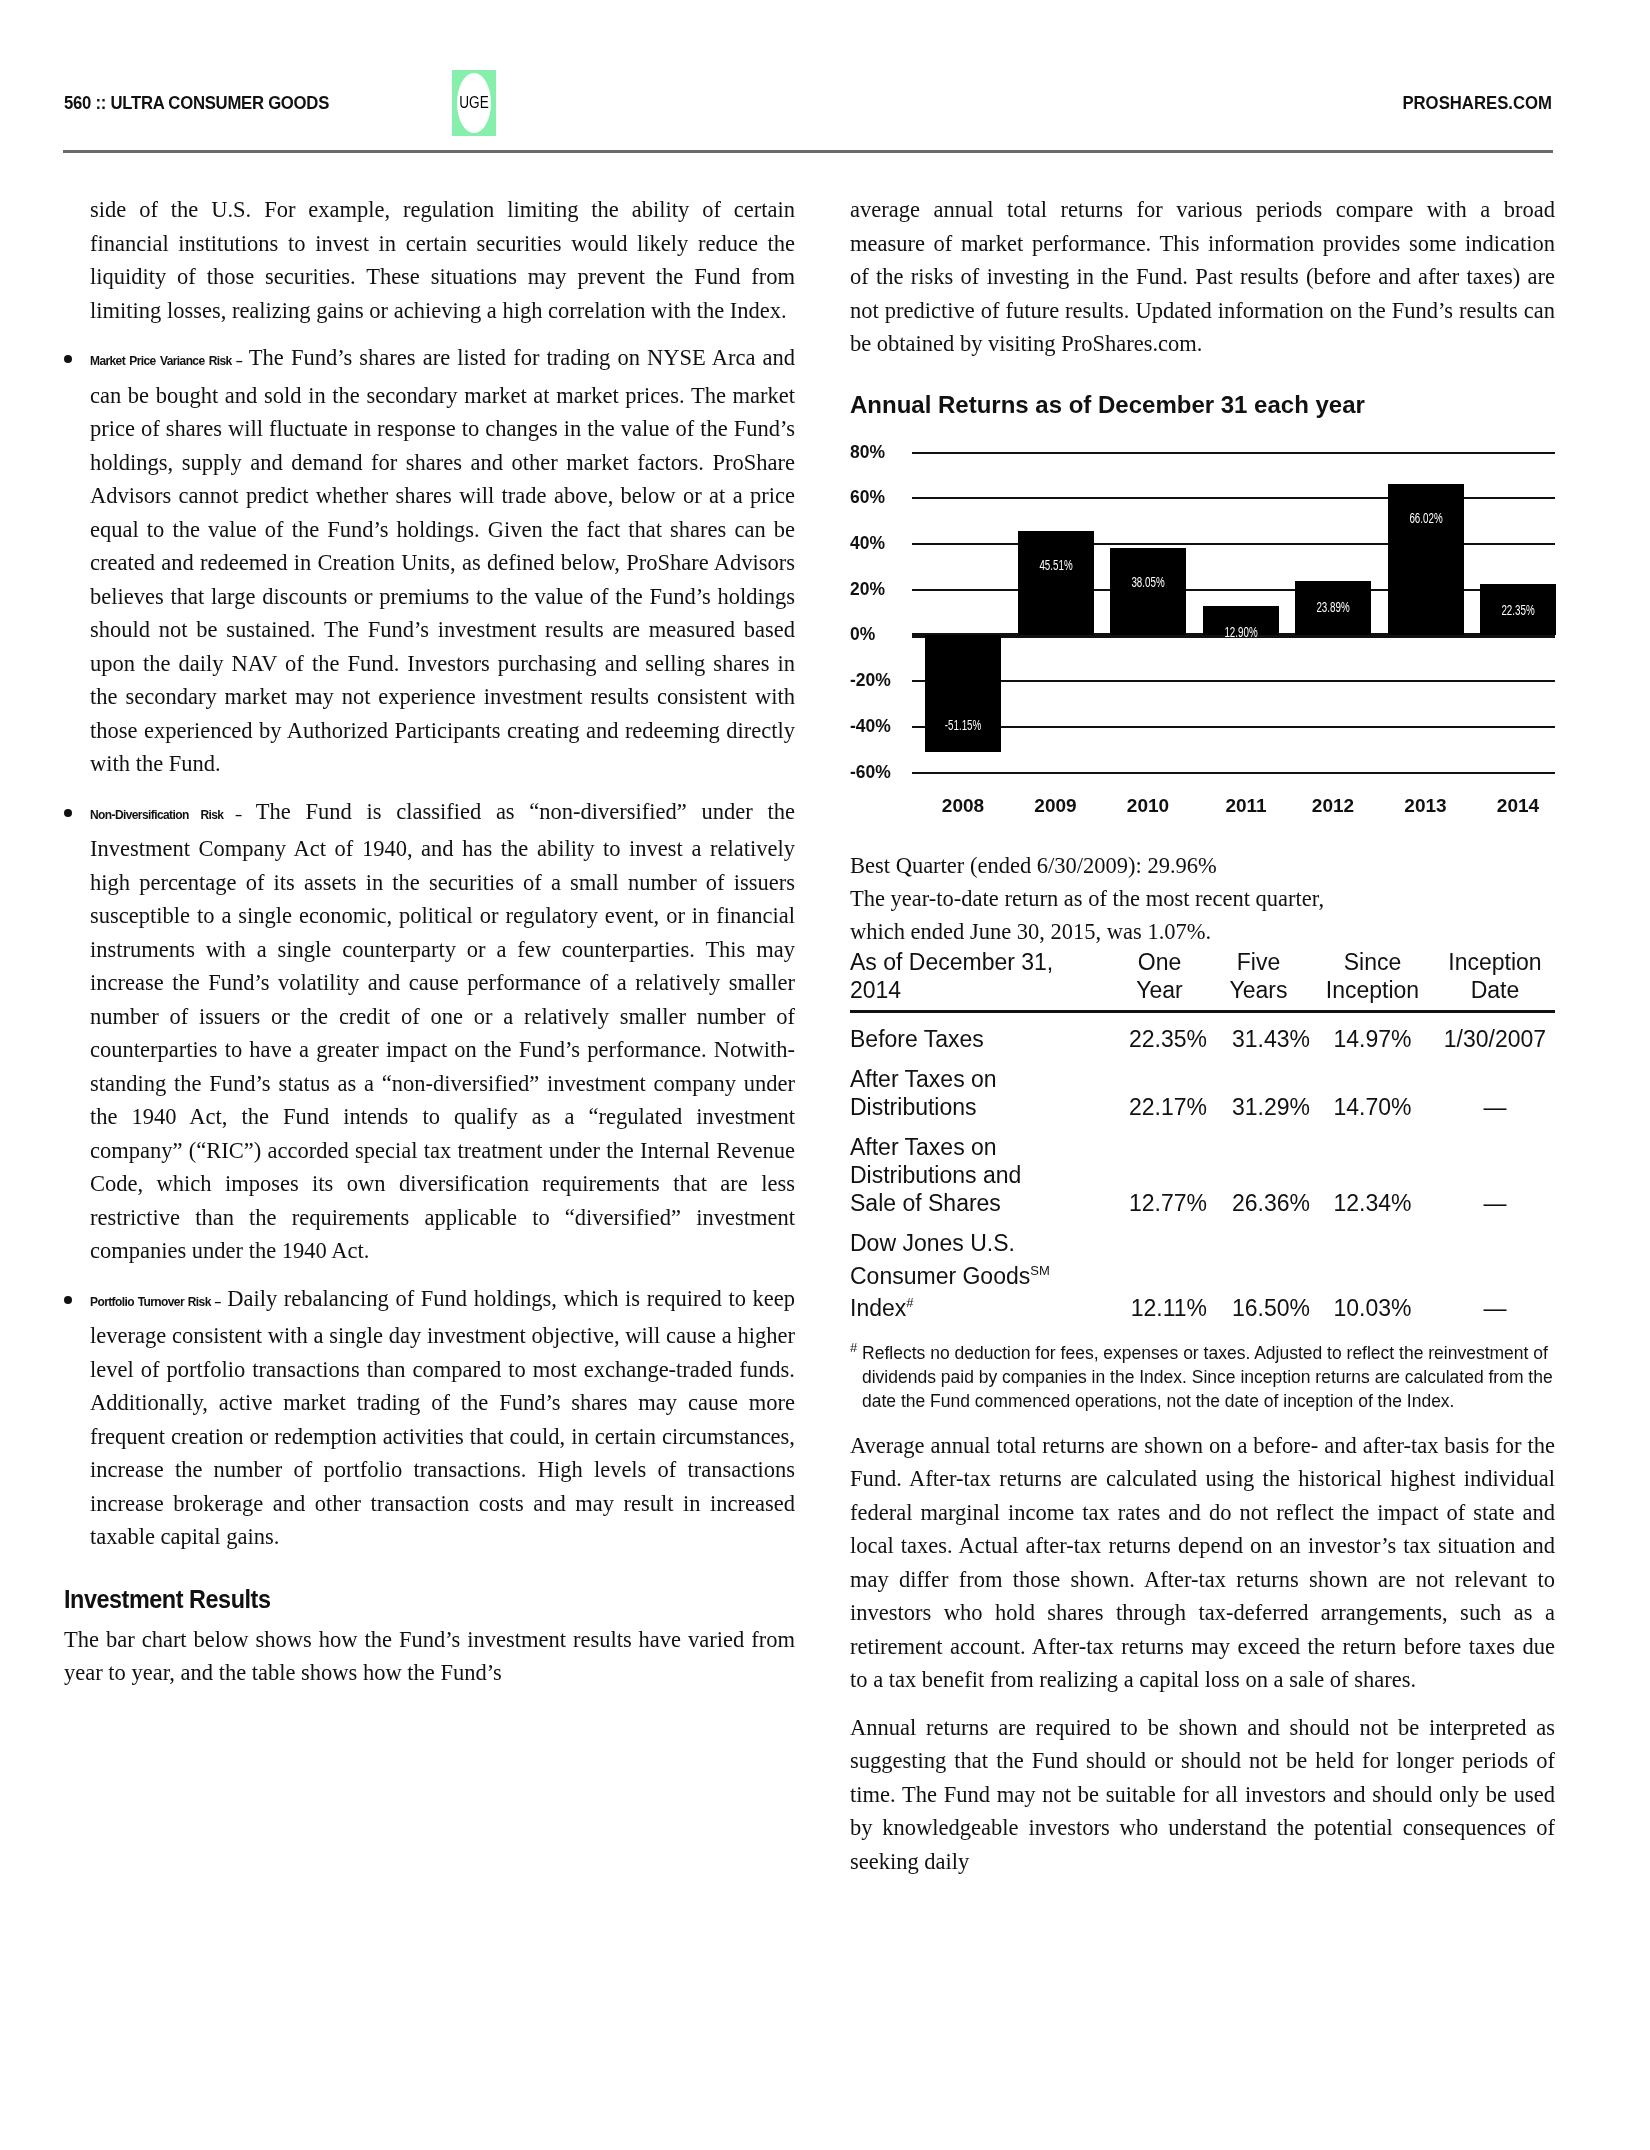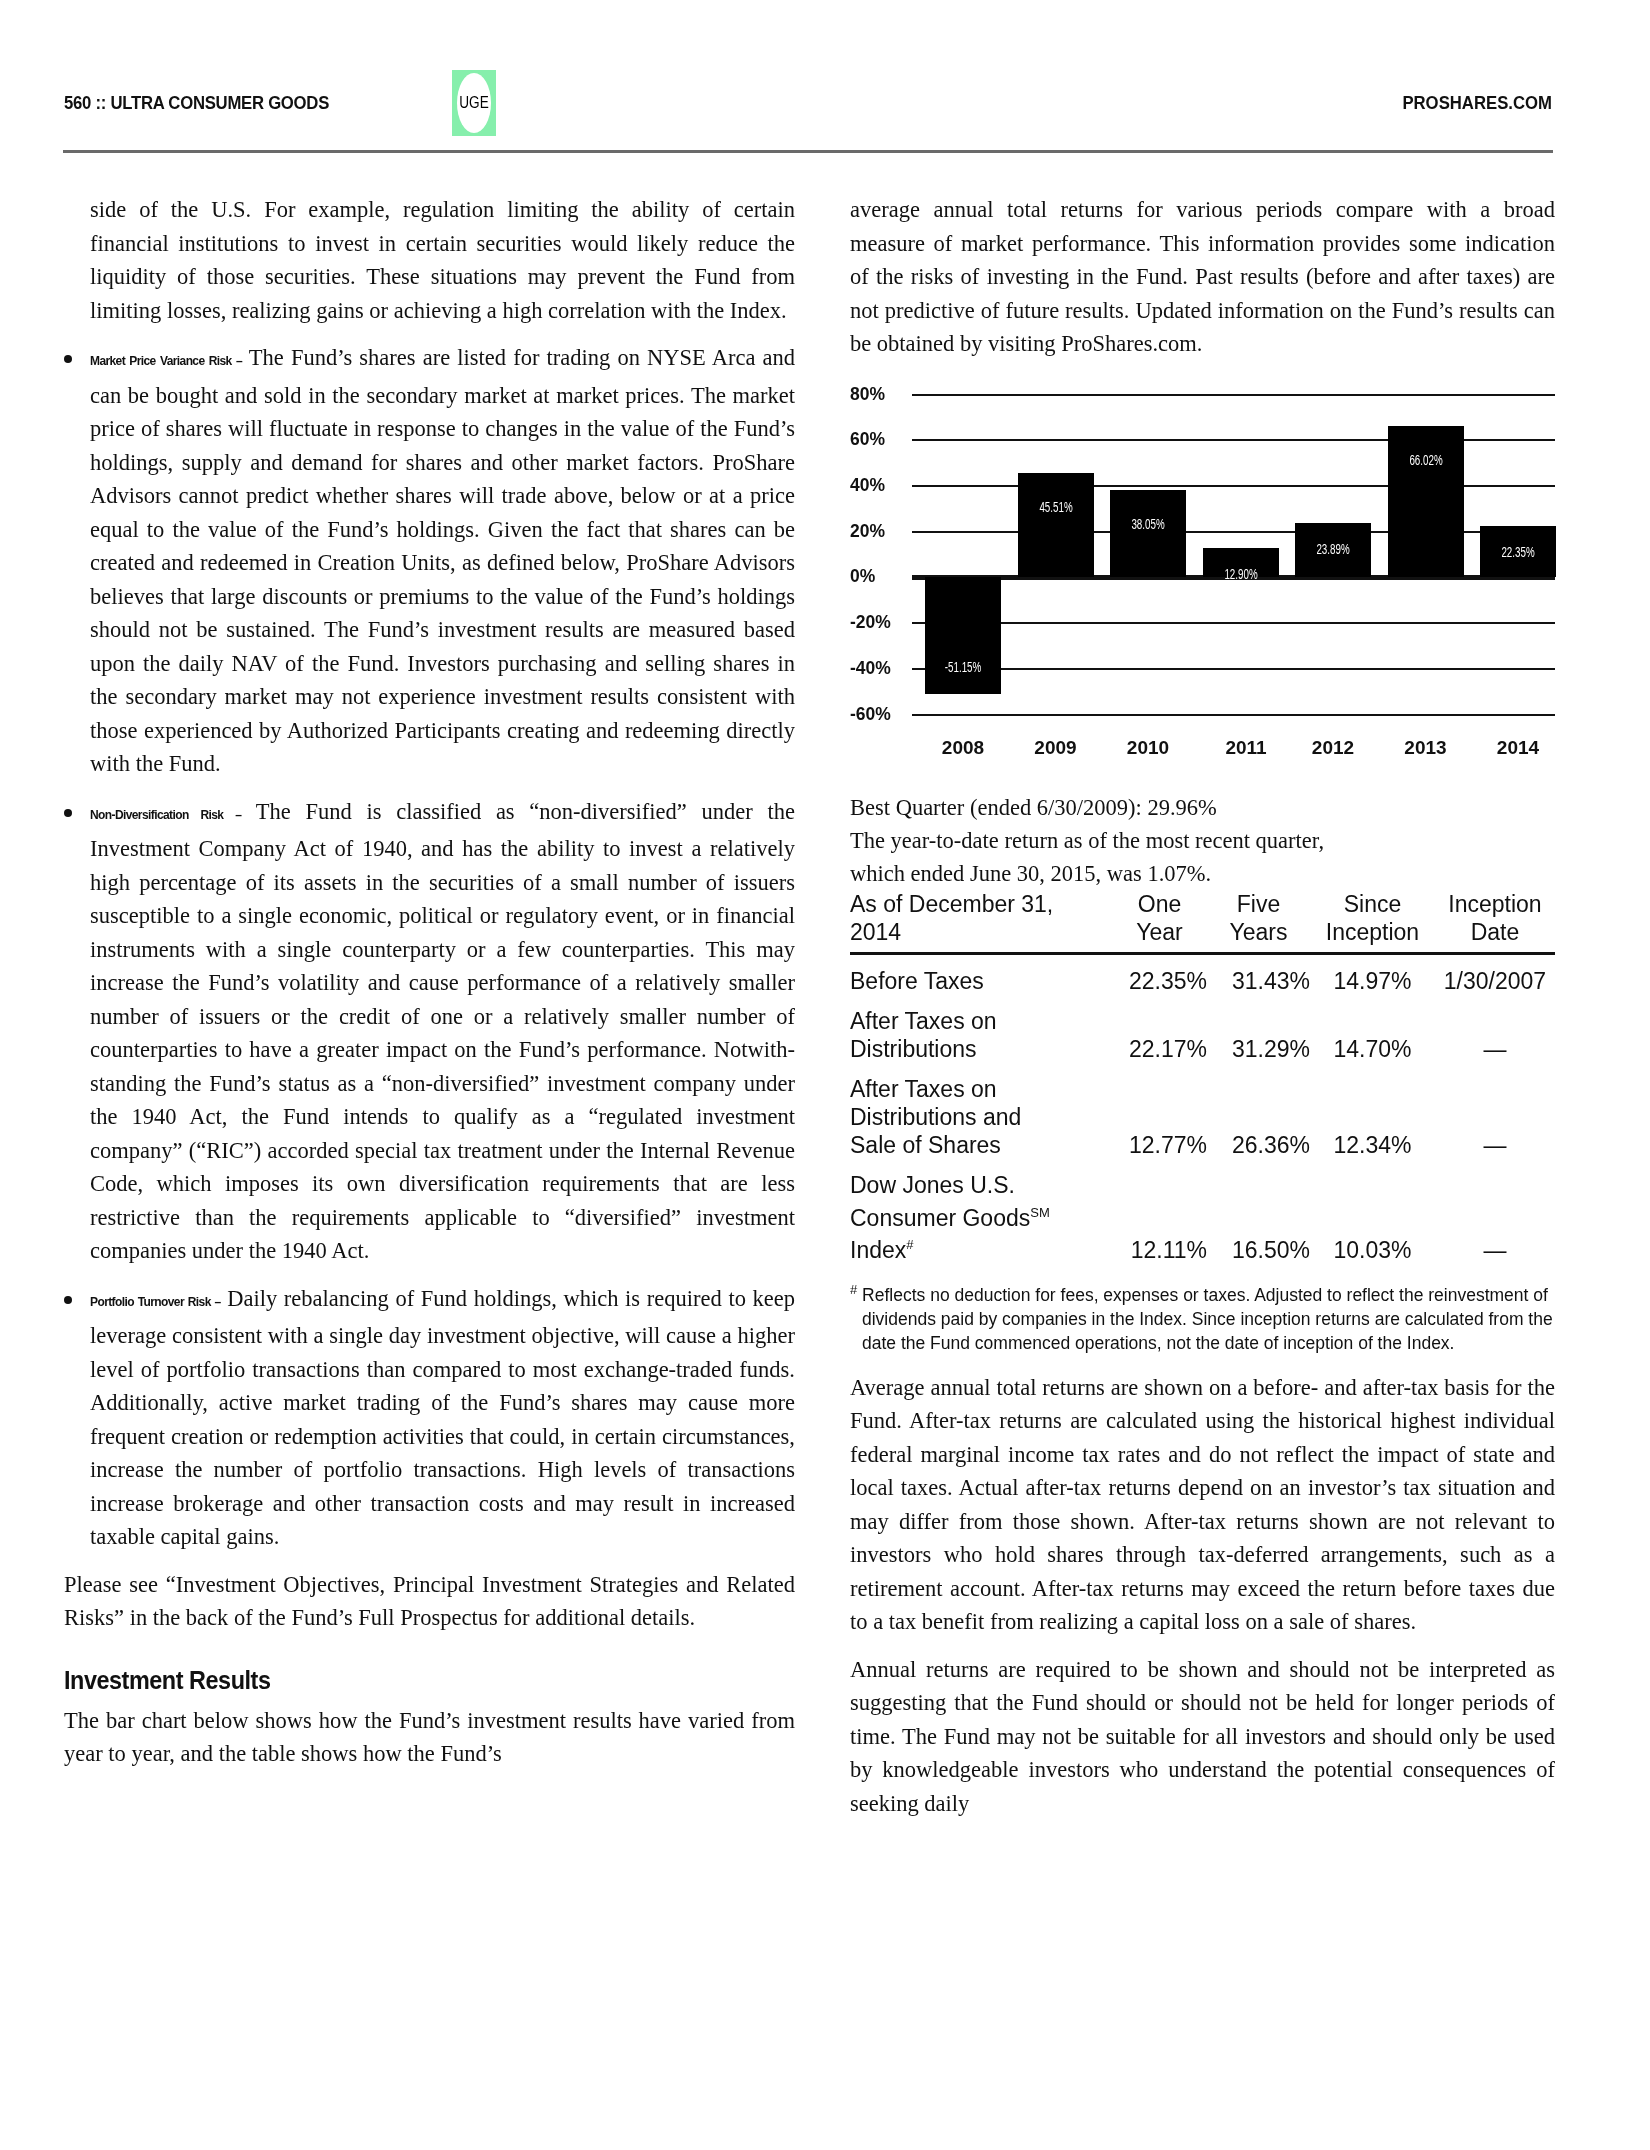--- a/index.html
+++ b/index.html
@@ -71,29 +71,29 @@
     <span class="dot"></span>
     <p><span class="bul-title">Non-Diversification Risk –</span> <span>The Fund is classified as “non-diversified” under the Investment Company Act of 1940, and has the ability to invest a relatively high percentage of its assets in the securities of a small number of issuers susceptible to a single economic, political or regulatory event, or in finan­cial instruments with a single counterparty or a few counter­parties. This may increase the Fund’s volatility and cause performance of a relatively smaller number of issuers or the credit of one or a relatively smaller number of counterparties to have a greater impact on the Fund’s performance. Notwith­standing the Fund’s status as a “non-diversified” investment company under the 1940 Act, the Fund intends to qualify as a “regulated investment company” (“RIC”) accorded special tax treatment under the Internal Revenue Code, which imposes its own diversification requirements that are less restrictive than the requirements applicable to “diversified” investment companies under the 1940 Act.</span></p>
   </div>
 
   <div class="bullet">
     <span class="dot"></span>
     <p><span class="bul-title">Portfolio Turnover Risk –</span> <span>Daily rebalancing of Fund holdings, which is required to keep leverage consistent with a single day investment objective, will cause a higher level of portfolio transactions than compared to most exchange-traded funds. Additionally, active market trading of the Fund’s shares may cause more frequent creation or redemption activities that could, in certain circumstances, increase the number of portfolio transactions. High levels of transactions increase brokerage and other transaction costs and may result in increased taxable capital gains.</span></p>
   </div>
 
   <div class="flush">
-    <p class="para-gap">Please see “Investment Objectives, Principal Investment Strat­egies and Related Risks” in the back of the Fund’s Full Prospectus for additional details.</p>
     <div class="section-title">Investment Results</div>
     <p>The bar chart below shows how the Fund’s investment results have varied from year to year, and the table shows how the Fund’s</p>
   </div>
 </div>
 
 <div class="col col-right">
   <p>average annual total returns for various periods compare with a broad measure of market performance. This information provides some indication of the risks of investing in the Fund. Past results (before and after taxes) are not predictive of future results. Updated information on the Fund’s results can be obtained by visiting ProShares.com.</p>
 
+  <div class="chart-title">Annual Returns as of December 31 each year</div>
   <div class="chart" id="chart">
       <div class="grid" style="top: 9px;"></div>
       <div class="ytick" style="top: -2px;">80%</div>
       <div class="grid" style="top: 54.7143px;"></div>
       <div class="ytick" style="top: 43.7143px;">60%</div>
       <div class="grid" style="top: 100.429px;"></div>
       <div class="ytick" style="top: 89.4286px;">40%</div>
       <div class="grid" style="top: 146.143px;"></div>
       <div class="ytick" style="top: 135.143px;">20%</div>
       <div class="grid zero" style="top: 190.857px;"></div>

